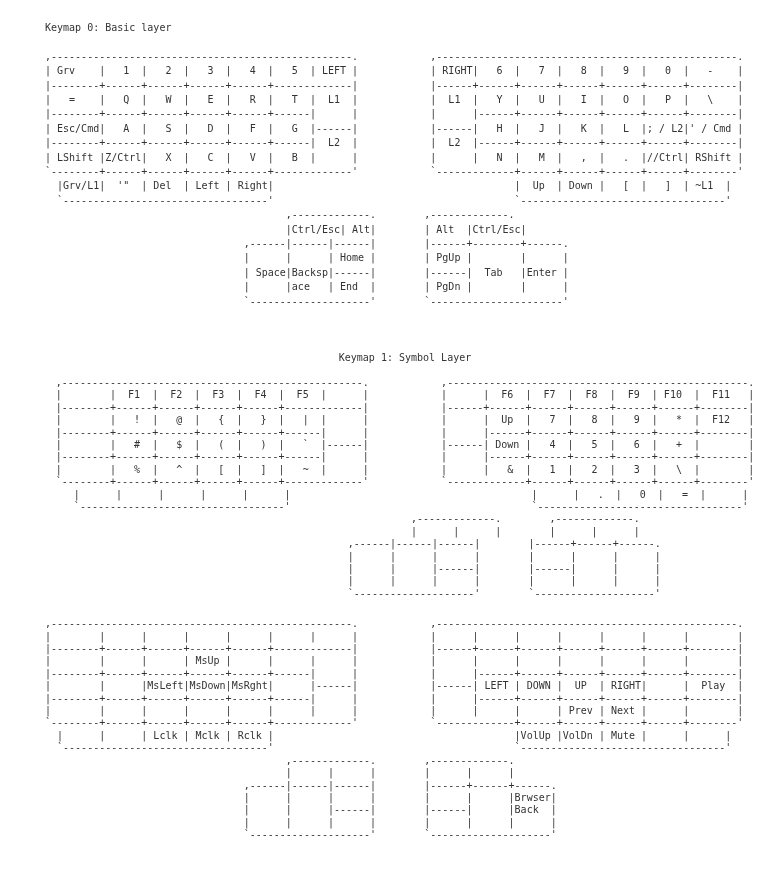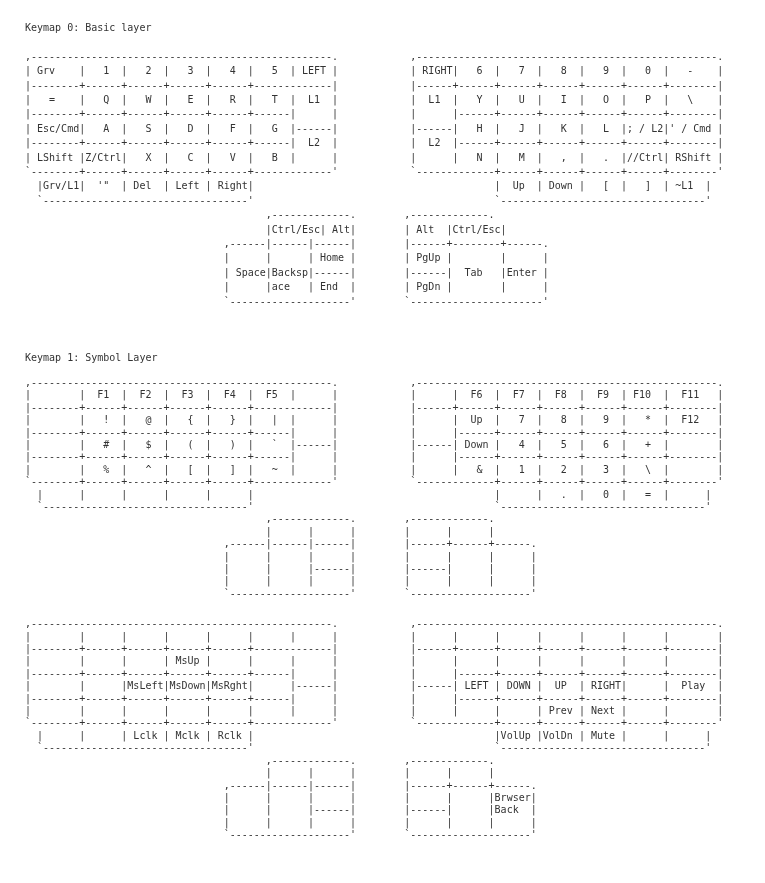--- a/index.html
+++ b/index.html
@@ -7,30 +7,31 @@
     width: 765px; height: 883px;
     background: #ffffff;
     overflow: hidden;
     box-sizing: border-box;
   }
   .doc {
     padding: 21px 0 0 25px;
     font-family: "DejaVu Sans Mono", "Liberation Mono", monospace;
     font-size: 10px;
     color: #333333;
+    margin-left: 20px;
   }
   .keymap-section { display: block; }
   .km-title { white-space: pre; }
   .km-art { margin: 0; white-space: pre; font: inherit; color: inherit; }
   
   .s-large .km-title, .s-large .km-art { line-height: 14.4px; }
   .s-large .km-art { margin-top: 14.4px; }
   .s-small .km-title, .s-small .km-art { line-height: 12.4px; }
   .s-small .km-art { margin-top: 12.4px; }
-  #section-keymap-1 { margin-top: 43px; }
+  #section-keymap-1 { margin-top: 43px; text-align: center; }
   #section-keymap-2 { margin-top: 18px; }
 </style>
 </head>
 <body style="background: rgb(255, 255, 255);">
 
 <div class="doc" style="color: rgb(51, 51, 51);">
 
   <section class="keymap-section s-large" id="section-keymap-0">
     <div class="km-title">Keymap 0: Basic layer</div>
     <pre class="km-art">,--------------------------------------------------.            ,--------------------------------------------------.

